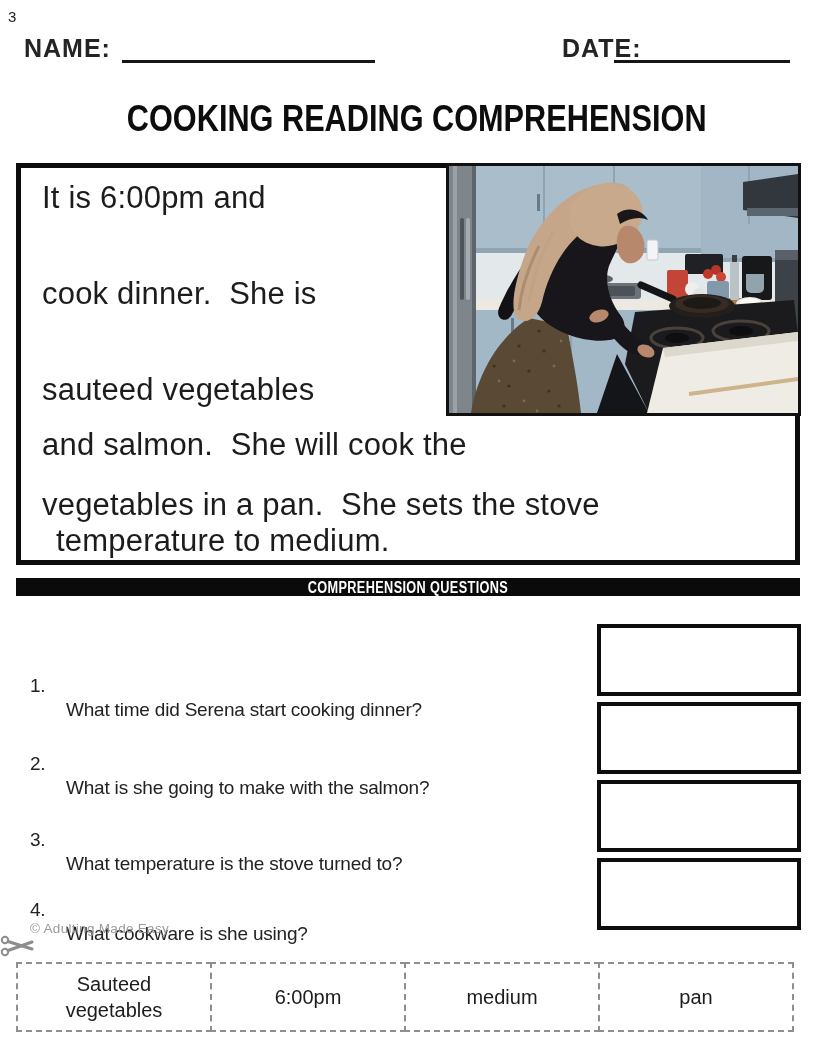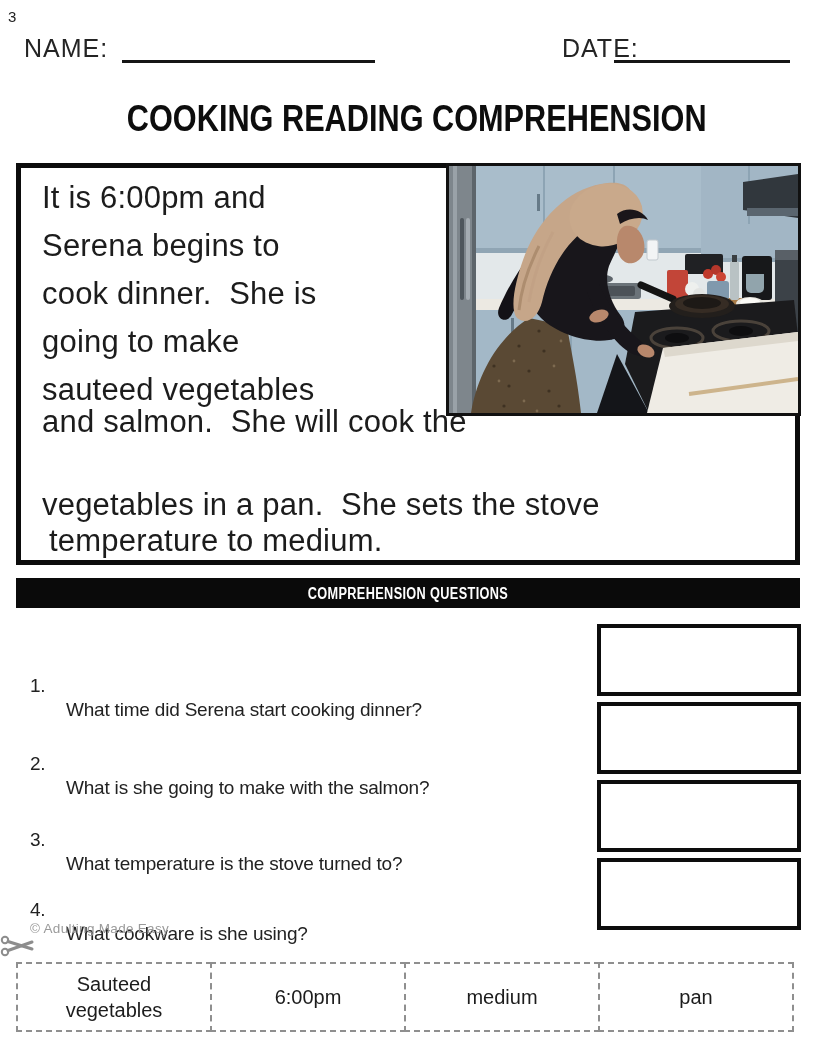--- a/index.html
+++ b/index.html
@@ -4,41 +4,41 @@
 <style>
   * { margin:0; padding:0; box-sizing:border-box; }
   html,body { background:#f0f0f0; }
   .page {
     position:relative; width:816px; height:1056px; margin:0 auto;
     background:#ffffff; overflow:hidden;
     font-family:"Liberation Sans", sans-serif; color:#1b1b1b;
   }
   .abs { position:absolute; }
   .page-num { left:8px; top:8px; font-size:15px; font-weight:400; color:#222; }
-  .field-label { top:34px; font-size:25px; font-weight:400; letter-spacing:1px; color:#242424; }
+  .field-label { top:34px; font-size:25px; font-weight:700; letter-spacing:1px; color:#242424; }
   .blank-line { top:60px; height:3px; background:#161616; }
   .title-wrap { left:0; top:100px; width:816px; text-align:center;padding-left:17px; }
   .title {
     display:inline-block; font-size:33px; font-weight:700; color:#0d0d0d;
     letter-spacing:0px; transform:scale(0.93,1.12); transform-origin:center;
     white-space:pre;
   }
   .passage-box {
     left:16px; top:163px; width:784px; height:402px;
     border:5px solid #0c0c0c; background:#fff;
   }
   .photo-frame {
     left:446px; top:163px; width:355px; height:253px;
     border:3px solid #111; background:#dfe5e8;
   }
   .photo-frame svg { display:block; width:349px; height:247px; }
   .p-line { position:absolute; font-size:31px; font-weight:300; color:#1c1c1c;
     letter-spacing:0.2px; white-space:pre; line-height:48px; height:48px; }
   .q-bar {
-    left:16px; top:578px; width:784px; height:30px; background:#0a0a0a;
+    left:16px; top:578px; width:784px; height:18px; background:#0a0a0a;
     display:flex; align-items:center; justify-content:center;
   }
   .q-bar span {
     color:#ffffff; font-size:15px; font-weight:700; letter-spacing:0.4px;
     transform:scale(0.85,1.05); white-space:pre;
   }
   .q-row { position:absolute; font-size:19px; font-weight:300; color:#222;
     letter-spacing:-0.2px; white-space:pre; line-height:24px; }
   .q-num { position:absolute; left:30px; width:30px; }
   .q-text { position:absolute; left:66px; }
@@ -66,28 +66,26 @@
   <div class="abs field-label" style="left:528px;margin-left:34px;">DATE:</div>
   <div class="abs blank-line" style="left:614px; width:176px;"></div>
 
   <div class="abs title-wrap">
     <span class="title">COOKING READING COMPREHENSION</span>
   </div>
 
   <div class="abs passage-box"></div>
 
   <div class="p-line" style="left:42px; top:174px;text-align:right;">It is 6:00pm and</div>
-  <div class="p-line" style="left:42px; top:222px;">Serena begins to</div>
   <div class="p-line" style="left:42px; top:270px;">cook dinner.  She is</div>
-  <div class="p-line" style="left:42px; top:318px;">going to make</div>
   <div class="p-line" style="left:42px; top:366px;">sauteed vegetables</div>
 
-  <div class="p-line" style="left:42px; top:398px;">and salmon.  She will cook the</div>
+  <div class="p-line" style="left:42px; top:421px;">and salmon.  She will cook the</div>
   <div class="p-line" style="left:42px; top:469px;margin-top:12px;">vegetables in a pan.  She sets the stove</div>
-  <div class="p-line" style="left:49px; top:517px;">temperature to medium.</div>
+  <div class="p-line" style="left:56px; top:517px;">temperature to medium.</div>
 
   <div class="abs photo-frame">
     <svg viewBox="0 0 349 247" xmlns="http://www.w3.org/2000/svg">
 
       <rect x="0" y="0" width="349" height="247" fill="#e3e8ea"></rect>
 
       <rect x="22" y="0" width="230" height="86" fill="#a9bdcb"></rect>
       <line x1="95" y1="0" x2="95" y2="86" stroke="#8da4b4" stroke-width="2"></line>
       <line x1="165" y1="0" x2="165" y2="86" stroke="#8da4b4" stroke-width="2"></line>
       <rect x="22" y="82" width="230" height="5" fill="#90a5b4"></rect>

